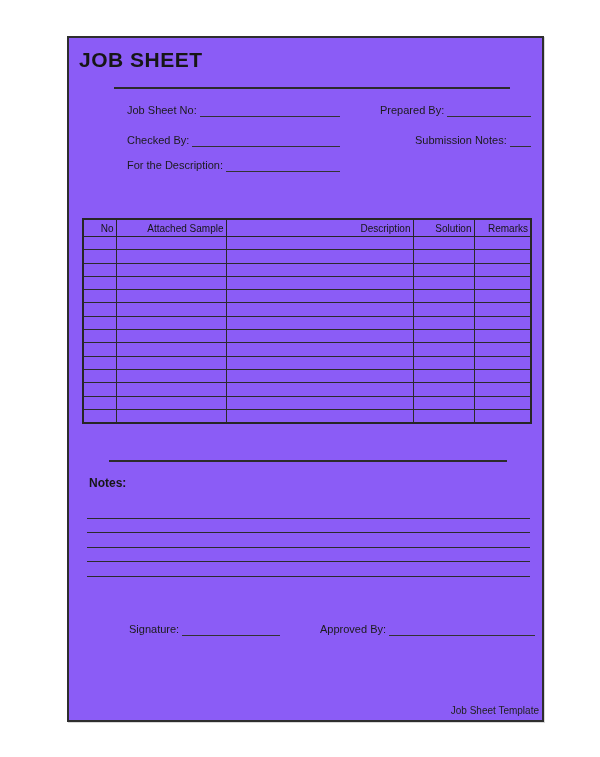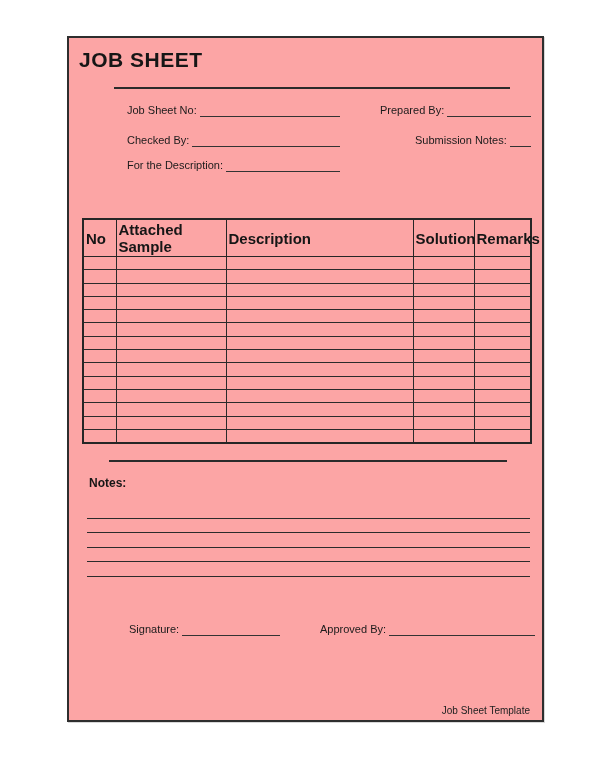--- a/index.html
+++ b/index.html
@@ -16,21 +16,21 @@
     overflow: hidden;
   }
   .page {
     position: absolute;
     left: 67px;
     top: 36px;
     width: 477px;
     height: 686px;
     box-sizing: border-box;
     border: 2px solid #2e2e2e;
-    background: #fca5a5;
+    background: #8b5cf6;
     box-shadow: 1px 1px 0 #d8d8d8;
   }
   .form-title {
     position: absolute;
     left: 10px;
     top: 10px;
     font-size: 21px;
     font-weight: bold;
     letter-spacing: 0.5px;
     color: #161616;
@@ -69,25 +69,25 @@
     position: absolute;
     left: 13px;
     top: 180px;
     width: 448px;
     border-collapse: collapse;
     table-layout: fixed;
     border: 2px solid #262626;
   }
   table.sample-table th {
     border: 1.5px solid #262626;
-    font-size: 15px;
-    font-weight: bold;
+    font-size: 10px;
+    font-weight: normal;
     height: 14px;
     padding: 1px 2px;
-    text-align: left;
+    text-align: right;
     color: #161616;
   }
   table.sample-table td {
     border: 1.5px solid #2b2b2b;
     height: 12.3px;
     padding: 0;
   }
   .section-divider {
     position: absolute;
     left: 40px;
@@ -119,21 +119,21 @@
     left: 20px;
     width: 446px;
     top: 583px;
     height: 15px;
     display: flex;
     font-size: 11px;
   }
   .acell-left { width: 215px; }
   .footer-note {
     position: absolute;
-    right: 12px;
+    right: 3px;
     bottom: 4px;
     font-size: 10px;
     color: #222222;
   }
 </style>
 </head>
 <body>
 
 <div class="page">
 

